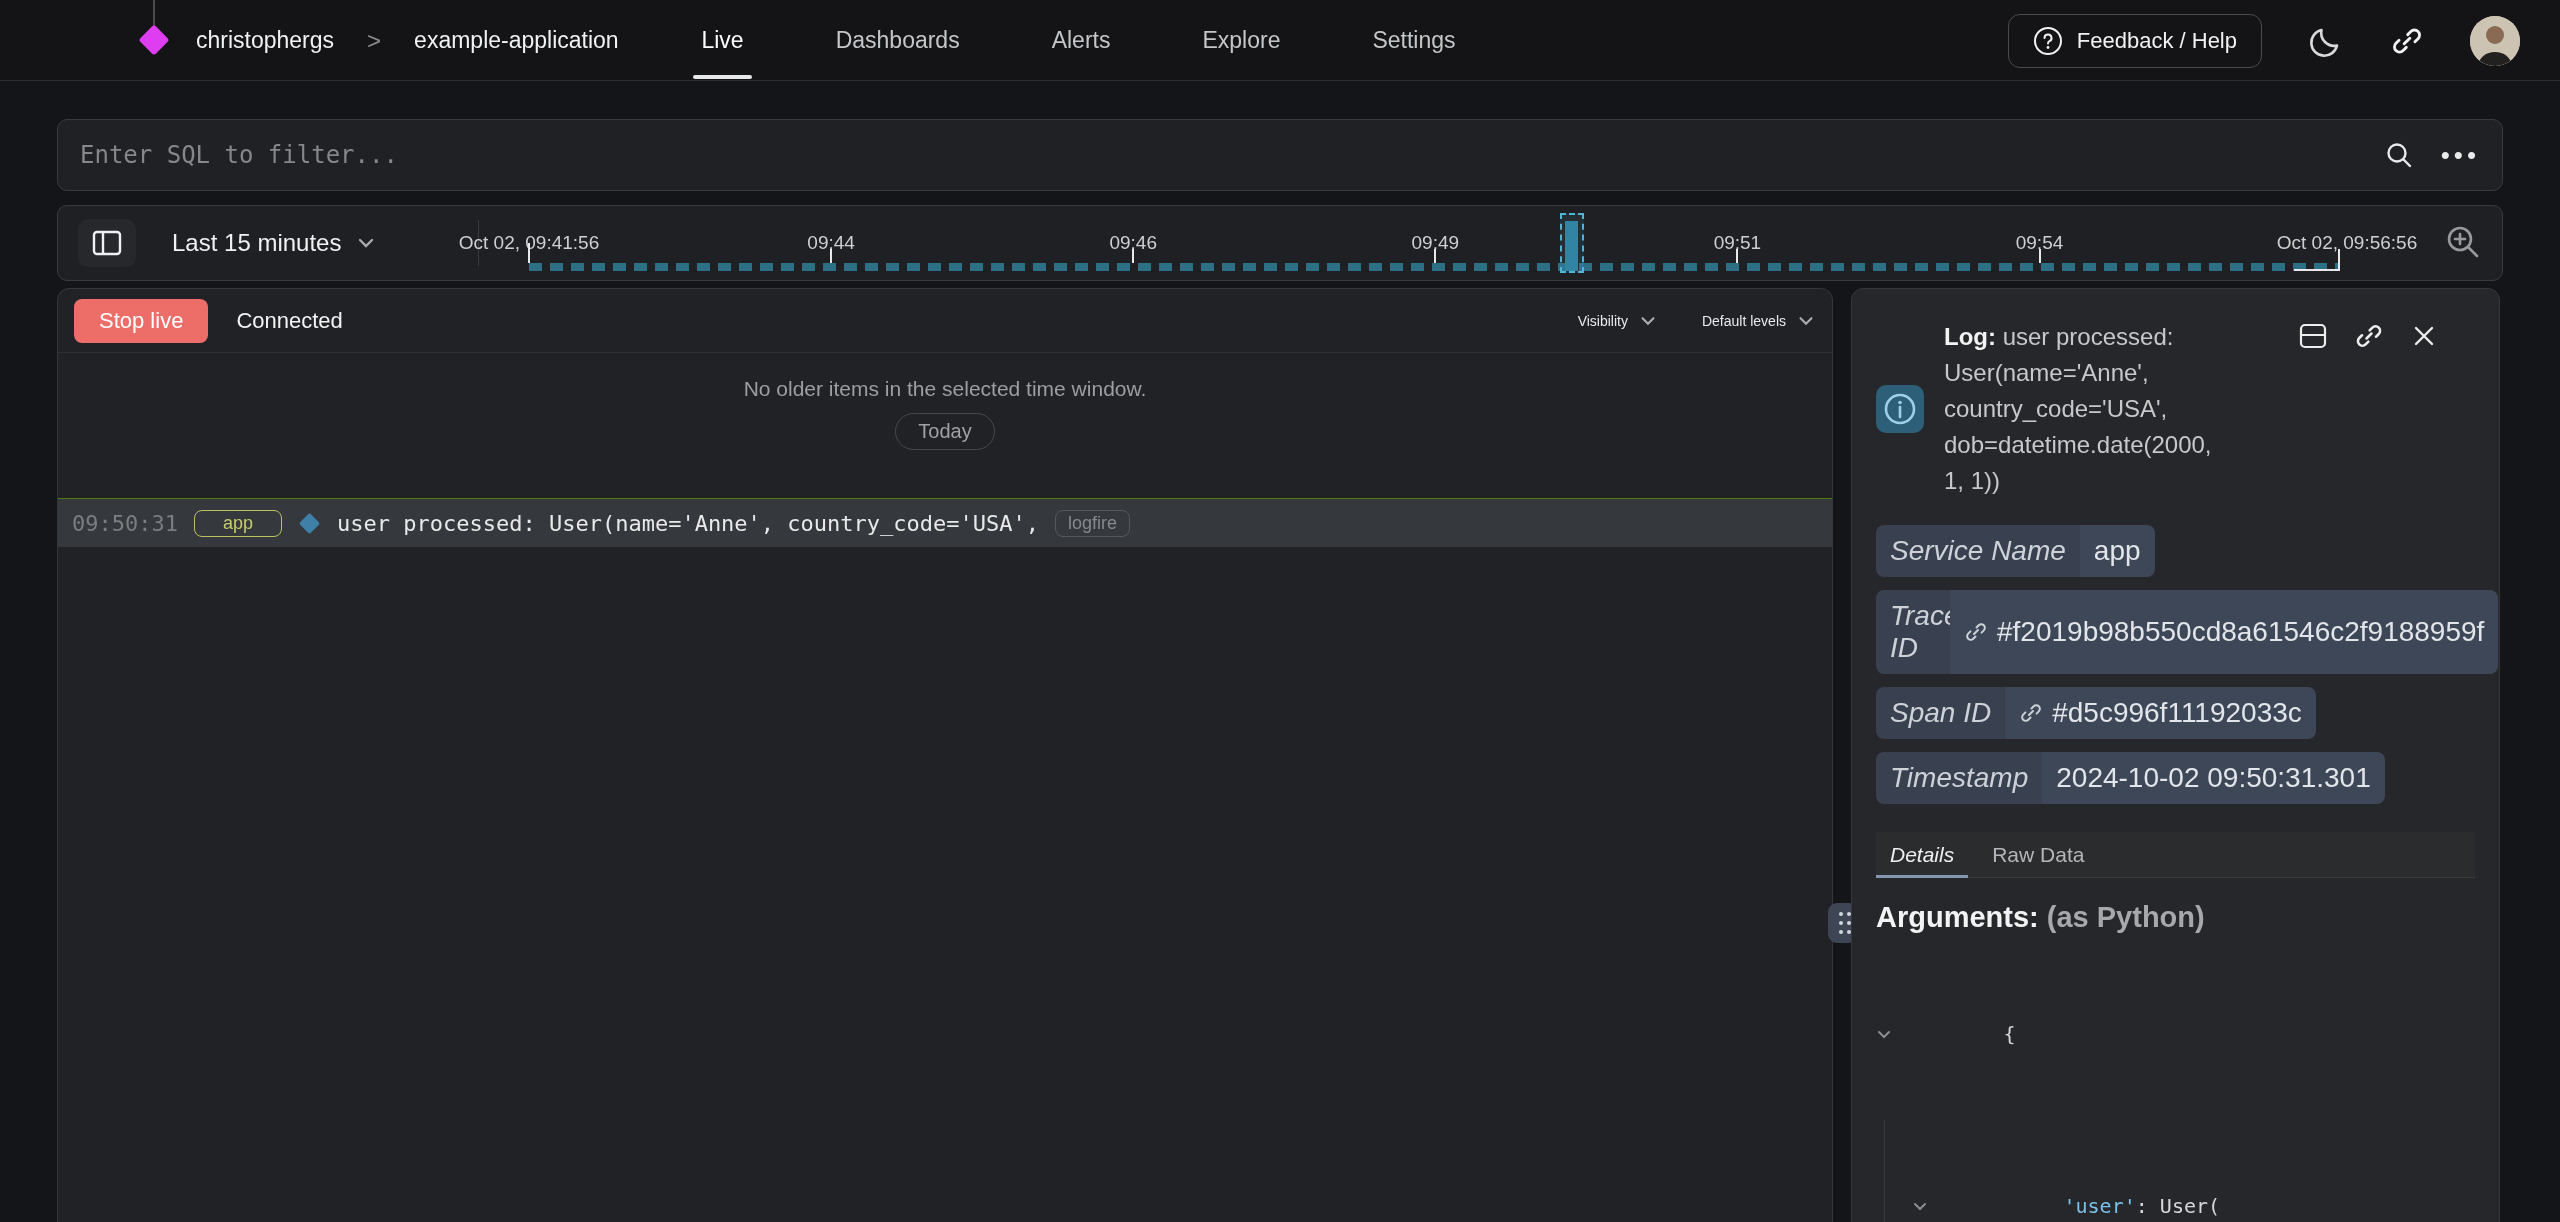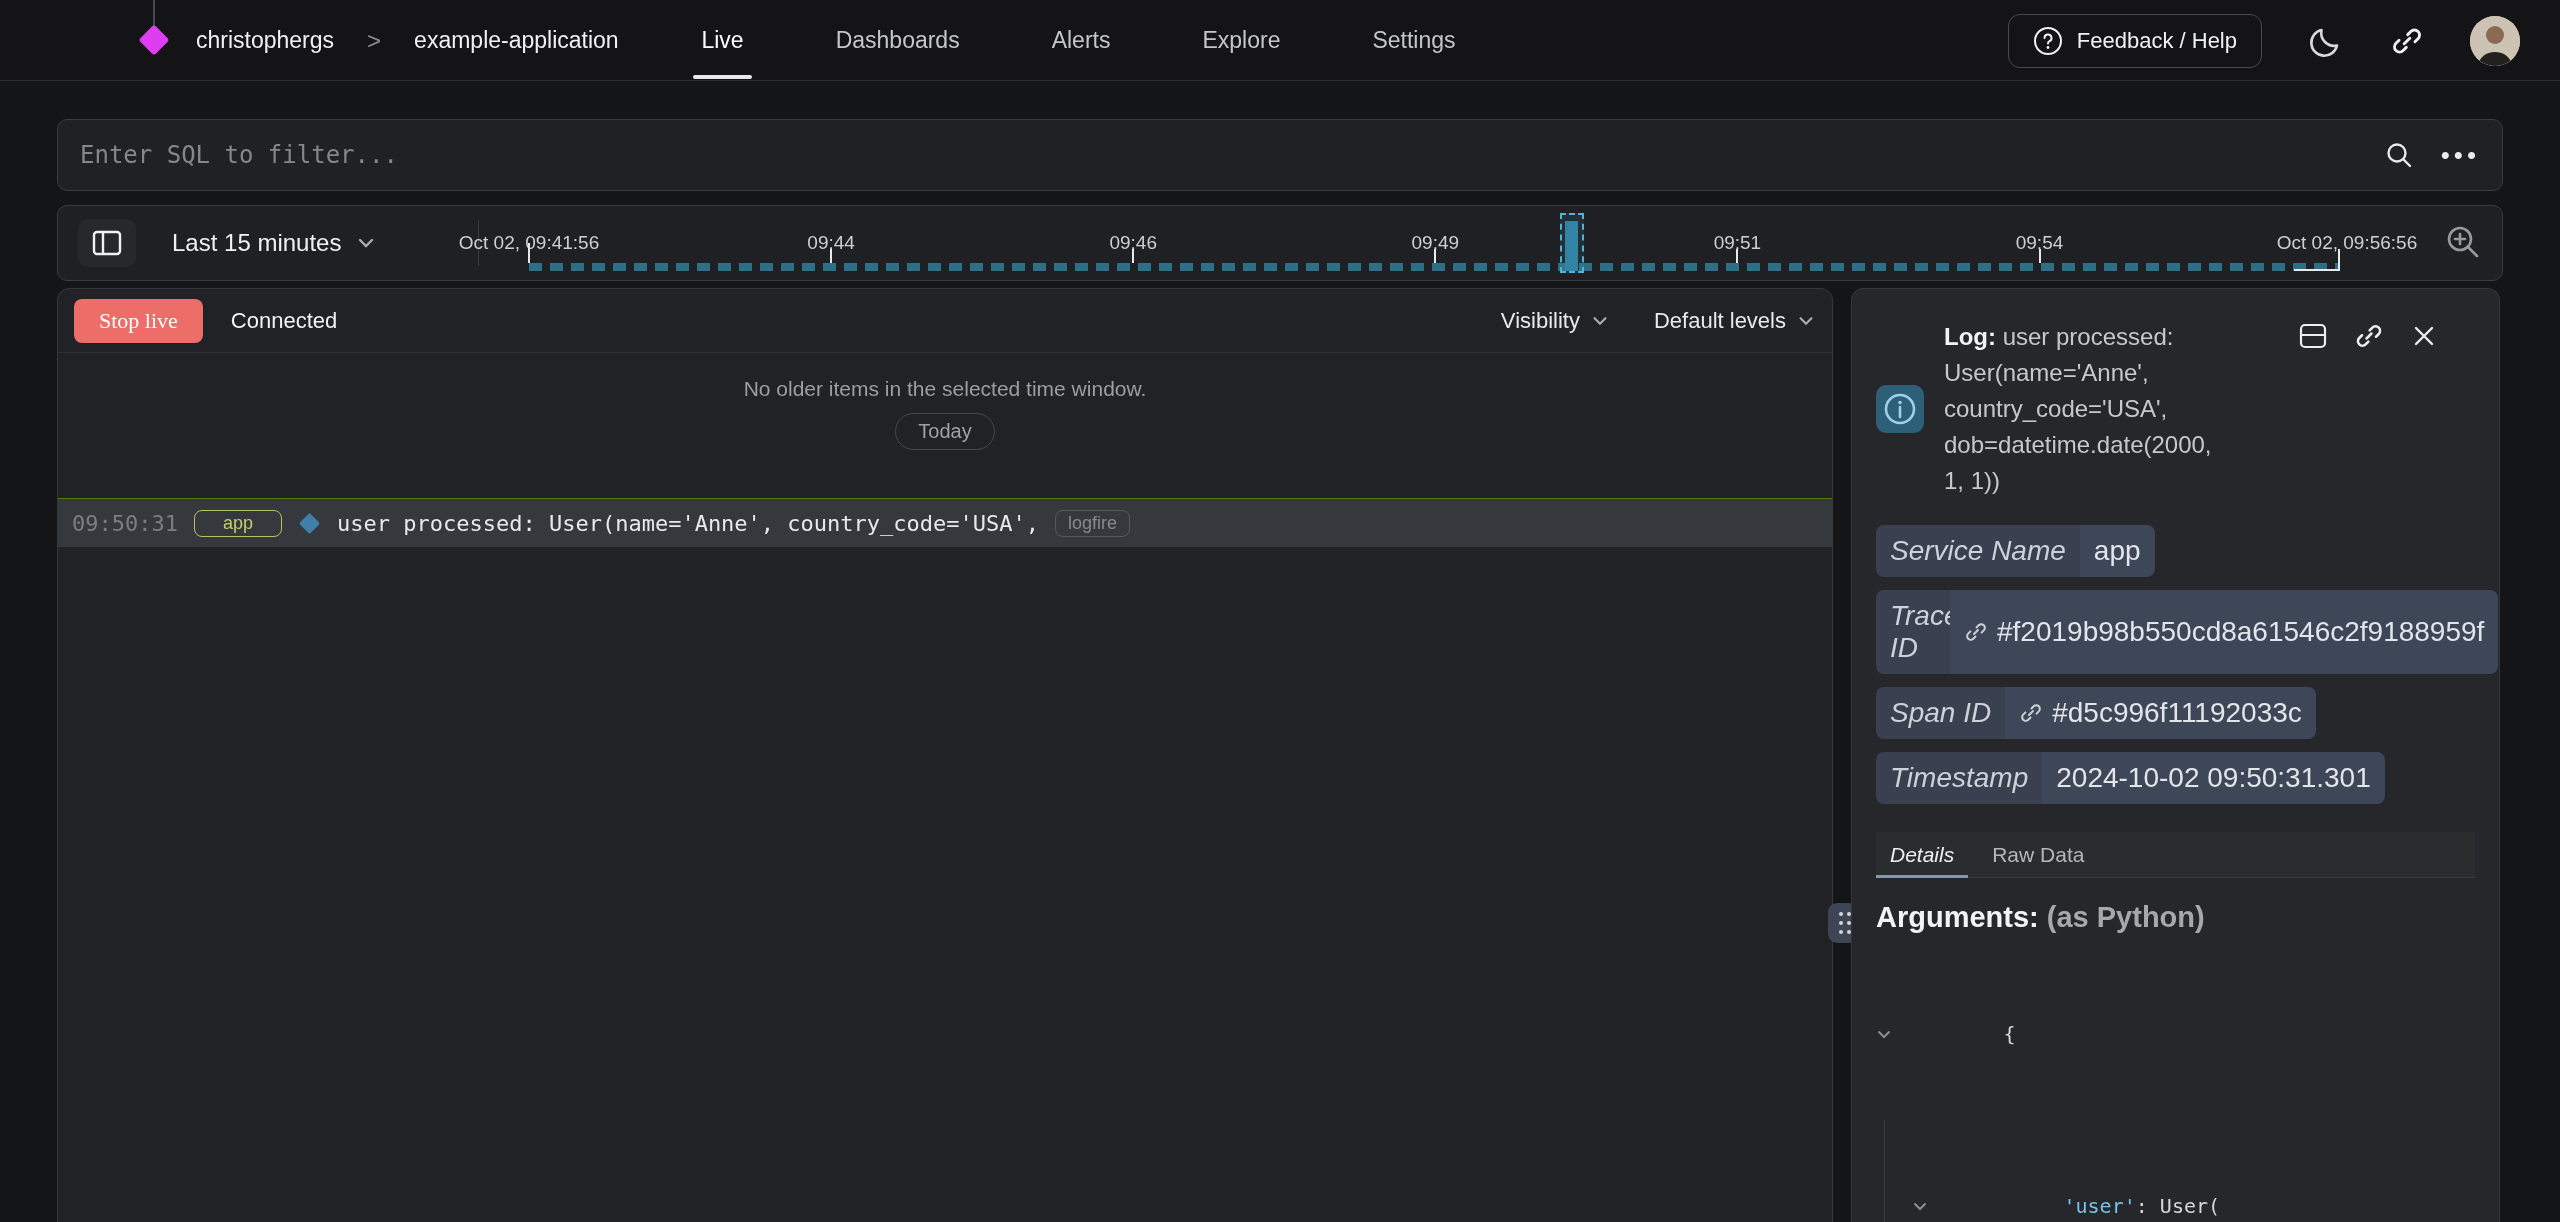--- a/index.html
+++ b/index.html
@@ -53,24 +53,24 @@
 
   
   .main-panel { position:absolute; left:57px; top:288px; width:1776px; height:960px; background:#202226; border:1px solid #36373b; border-radius:12px; overflow:hidden; }
   .right-panel { position:absolute; left:1851px; top:288px; width:649px; height:960px; background:#25272a; border:1px solid #36373b; border-radius:12px; overflow:hidden; }
   .drag-handle { position:absolute; left:1828px; top:903px; width:30px; height:40px; background:#3e4655; border-radius:9px; display:flex; align-items:center; justify-content:center; cursor:col-resize; }
   .handle-dots { width:4px; height:4px; border-radius:50%; background:#d3d7de;
     box-shadow: 8px 0 0 #d3d7de, 0 9px 0 #d3d7de, 8px 9px 0 #d3d7de, 0 18px 0 #d3d7de, 8px 18px 0 #d3d7de; margin:-18px 0 0 -4px; }
 
   
   .live-header { height:64px; display:flex; align-items:center; padding:0 16px; border-bottom:1px solid #2e2f33; }
-  .stop-live { background:#ed6e69; color:#ffffff; border:none; border-radius:8px; padding:9px 25px; font-size:22px; cursor:pointer;font-family:Liberation Serif, serif; }
+  .stop-live { background:#ed6e69; color:#ffffff; border:none; border-radius:8px; padding:9px 25px; font-size:22px; cursor:pointer; }
   .connected { margin-left:28px; color:#f2f3f4; font-size:22px; }
   .live-header .spacer { flex:1; }
-  .dd { display:flex; align-items:center; gap:10px; color:#e8e9eb; font-size:22px; background:none; border:none; cursor:pointer; }
+  .dd { display:flex; align-items:center; gap:10px; color:#e8e9eb; font-size:14px; background:none; border:none; cursor:pointer; }
   .dd + .dd { margin-left:44px; }
   .live-header { gap:0; }
   .empty-section { height:122px; text-align:center; border-bottom:1px solid #4d7c0f; }
   .empty-msg { margin-top:24px; color:#9c9ea1; font-size:21px; }
   .today-pill { margin-top:12px; display:inline-block; border:1px solid #47484c; border-radius:999px; padding:6px 22px; color:#9fa1a4; font-size:20px; background:transparent; cursor:pointer; }
   .log-row { height:48px; background:#35383c; display:flex; align-items:center; padding:0 14px; gap:16px; font-family:"DejaVu Sans Mono", monospace; cursor:pointer; }
   .log-time { color:#7b7d80; font-size:22px; }
   .tag-app { border:1.5px solid #b9c25f; color:#c5cf6a; border-radius:8px; padding:2px 28px; font-size:18px; font-family:"Liberation Sans", sans-serif; }
   .log-diamond { width:15px; height:15px; background:#3f7fa8; border-radius:2px; transform:rotate(45deg); margin:0 4px; }
   .log-msg { color:#e8e9ea; font-size:22px; white-space:nowrap; }

